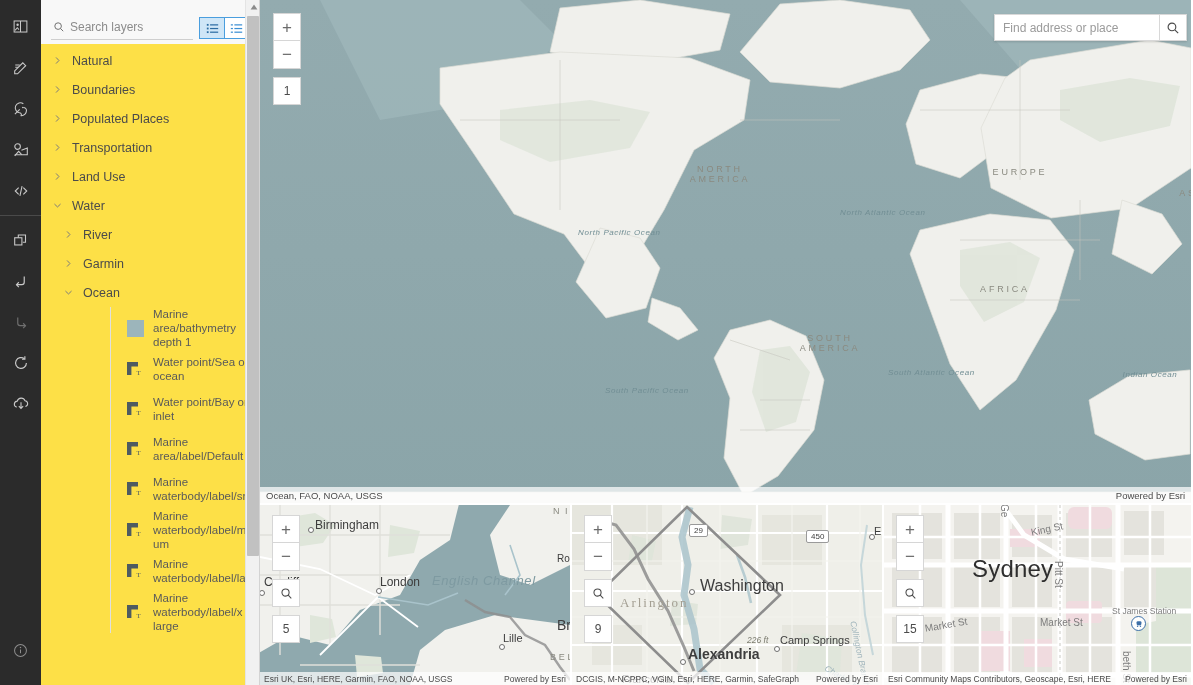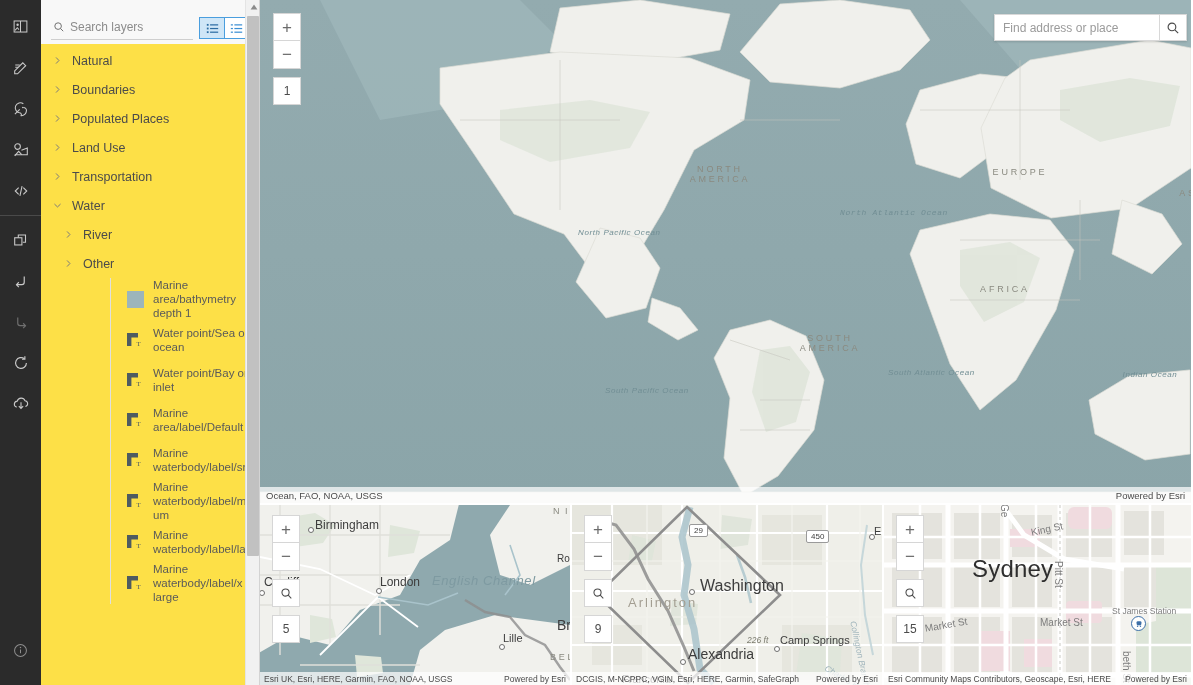--- a/index.html
+++ b/index.html
@@ -381,30 +381,30 @@
         </span>
         <span class="grp-label">Populated Places</span>
       </div>
 
       <div class="grp">
         <span class="chev">
           <svg width="9" height="9" viewBox="0 0 10 10" fill="none" stroke="#7a7a7a" stroke-width="1.1">
               <path d="M3.4 1.6L6.6 5 3.4 8.4"></path>
             </svg>
         </span>
-        <span class="grp-label">Land Use</span>
+        <span class="grp-label">Transportation</span>
       </div>
 
       <div class="grp">
         <span class="chev">
           <svg width="9" height="9" viewBox="0 0 10 10" fill="none" stroke="#7a7a7a" stroke-width="1.1">
               <path d="M3.4 1.6L6.6 5 3.4 8.4"></path>
             </svg>
         </span>
-        <span class="grp-label">Transportation</span>
+        <span class="grp-label">Land Use</span>
       </div>
 
       <div class="grp">
         <span class="chev">
           <svg width="9" height="9" viewBox="0 0 10 10" fill="none" stroke="#7a7a7a" stroke-width="1.1">
               <path d="M1.6 3.4L5 6.6 8.4 3.4"></path>
             </svg>
         </span>
         <span class="grp-label">Water</span>
       </div>
@@ -417,23 +417,31 @@
         </span>
         <span class="grp-label">River</span>
       </div>
 
       <div class="grp lvl2">
         <span class="chev">
           <svg width="9" height="9" viewBox="0 0 10 10" fill="none" stroke="#7a7a7a" stroke-width="1.1">
               <path d="M3.4 1.6L6.6 5 3.4 8.4"></path>
             </svg>
         </span>
-        <span class="grp-label">Other</span>
-      </div>
-
+        <span class="grp-label">Garmin</span>
+      </div>
+
+      <div class="grp lvl2">
+        <span class="chev">
+          <svg width="9" height="9" viewBox="0 0 10 10" fill="none" stroke="#7a7a7a" stroke-width="1.1">
+              <path d="M1.6 3.4L5 6.6 8.4 3.4"></path>
+            </svg>
+        </span>
+        <span class="grp-label">Ocean</span>
+      </div>
 
       <div style="position:relative;">
         <div class="tree-guide"></div>
 
         <div class="leaf">
           <span class="leaf-sym">
               <span class="sw-fill"></span>
             </span>
           <span class="leaf-label">Marine area/bathymetry depth 1</span>
         </div>
@@ -567,21 +575,21 @@
           <path d="M500 350l30-4 20 26-14 50-30 10-14-40z"></path>
         </g>
 
         <g stroke="#c5c5bd" stroke-width=".6" fill="none" opacity=".9">
           <path d="M200 120h160M300 60v150M480 120h100M660 110h150M700 240h140M690 300h130M760 60v120M820 200v80"></path>
           <path d="M470 340l60 20M500 400h50M480 430h70"></path>
         </g>
       </svg>
 
       <div class="mlabel ocean-lbl" style="left:318px; top:228px; width:70px;">North Pacific Ocean</div>
-      <div class="mlabel ocean-lbl" style="left:580px; top:208px; width:70px;font-family:Liberation Mono, monospace;">North Atlantic Ocean</div>
+      <div class="mlabel ocean-lbl" style="left:580px; top:208px; width:70px;">North Atlantic Ocean</div>
       <div class="mlabel ocean-lbl" style="left:345px; top:386px; width:70px;">South Pacific Ocean</div>
       <div class="mlabel ocean-lbl" style="left:628px; top:368px; width:70px;">South Atlantic Ocean</div>
       <div class="mlabel ocean-lbl" style="left:855px; top:370px; width:70px;">Indian Ocean</div>
 
       <div class="mlabel cont-lbl" style="left:400px; top:164px; width:120px;">NORTH<br>AMERICA</div>
       <div class="mlabel cont-lbl" style="left:515px; top:333px; width:110px;">SOUTH<br>AMERICA</div>
       <div class="mlabel cont-lbl" style="left:715px; top:167px; width:90px;">EUROPE</div>
       <div class="mlabel cont-lbl" style="left:700px; top:284px; width:90px;">AFRICA</div>
       <div class="mlabel cont-lbl" style="left:895px; top:188px; width:80px;">ASIA</div>
 
@@ -703,23 +711,23 @@
         <path d="M295 20l-6 40 4 50 8 40" stroke="#bcd1d6" stroke-width="2" fill="none" opacity=".8"></path>
 
         <path d="M30 16l14 4 18 24 14 30 20 32 16 36 10 24" stroke="#8d8d8d" stroke-width="3" fill="none" opacity=".85"></path>
 
         <path d="M115 2L208 90l-92 88L25 90z" stroke="#8d8d8d" stroke-width="2.6" fill="none"></path>
       </svg>
 
       <div class="mlabel city-lbl" style="left:128px; top:72px; font-size:16px;">Washington</div>
       <div class="city-dot" style="left:117px; top:84px;"></div>
 
-      <div class="mlabel faded-city" style="left:56px; top:90px;">Arlington</div>
-
-      <div class="mlabel city-lbl" style="left:116px; top:141px; font-size:14px;">Alexandria</div>
+      <div class="mlabel faded-city" style="left:48px; top:90px;font-family:Liberation Serif, serif;">Arlington</div>
+
+      <div class="mlabel city-lbl" style="left:116px; top:141px; font-size:14px;font-weight:bold;">Alexandria</div>
       <div class="city-dot" style="left:108px; top:154px;"></div>
 
       <div class="mlabel city-lbl" style="left:208px; top:129px; font-size:11px;">Camp Springs</div>
       <div class="city-dot" style="left:202px; top:141px;"></div>
 
       <div class="mlabel city-lbl" style="left:50px; top:168px; font-size:11px;">Franconia</div>
 
       <div class="mlabel road-lbl" style="left:286px; top:115px; transform:rotate(78deg); transform-origin:left top; font-style:italic; color:#9fb4bb;">Collington Branch</div>
       <div class="mlabel road-lbl" style="left:256px; top:158px; transform:rotate(30deg); transform-origin:left top; font-style:italic; color:#9fb4bb;">Charles Branch</div>
 

